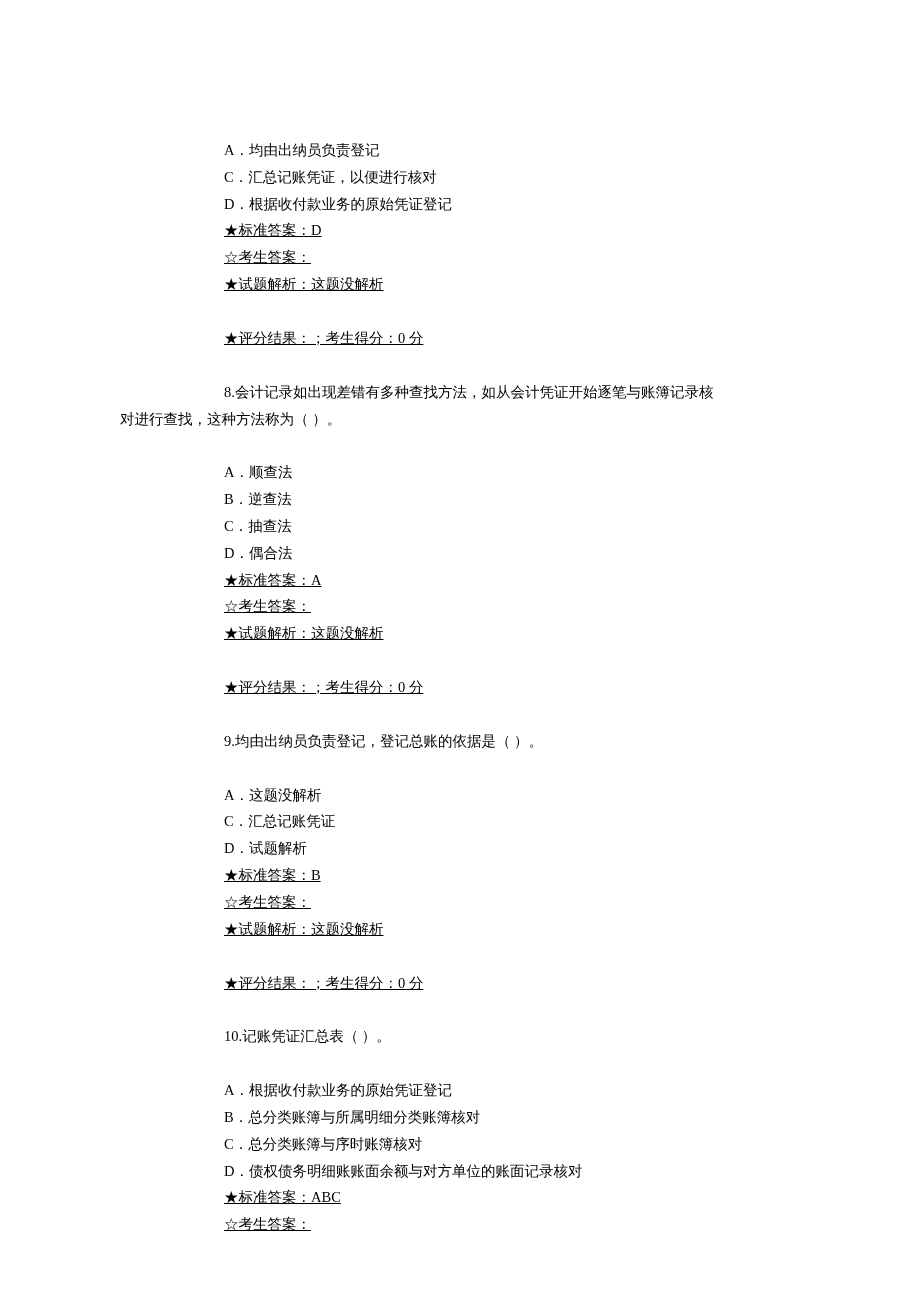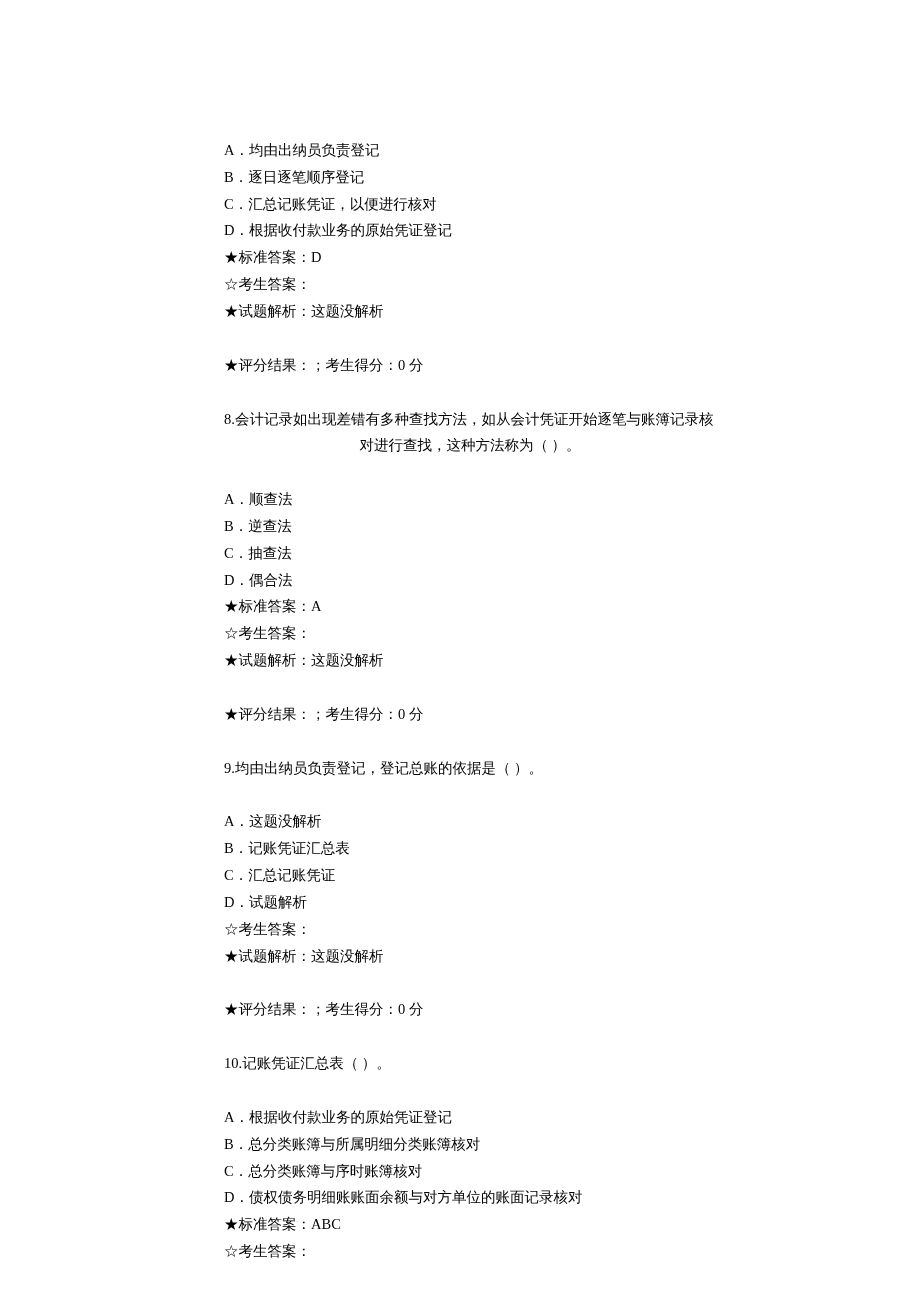--- a/index.html
+++ b/index.html
@@ -17,41 +17,40 @@
       height: 1302px;
       padding-top: 137px;
       padding-left: 120px;
       padding-right: 100px;
     }
     .options-block {
       padding-left: 104px;
     }
     .meta-block {
       padding-left: 104px;
+      text-decoration: underline;
     }
     .question-text {
       padding-left: 104px;
     }
     .line-outdent {
       padding-left: 0;
-      text-align: center;
     }
     .line {
       white-space: nowrap;
     }
     .spacer {
       height: 27px;
     }
   </style>
 </head>
 <body>
 
 <div class="options-block">
   <div class="line"><span>A．</span><span>均由出纳员负责登记</span></div>
-  <div class="line"><span>B．</span><span>逐日逐笔顺序登记</span></div>
   <div class="line"><span>C．</span><span>汇总记账凭证，以便进行核对</span></div>
   <div class="line"><span>D．</span><span>根据收付款业务的原始凭证登记</span></div>
 </div>
 <div class="meta-block">
   <div class="line"><span>★标准答案：</span><span>D</span></div>
   <div class="line"><span>☆考生答案：</span><span></span></div>
   <div class="line"><span>★试题解析：</span><span>这题没解析</span></div>
 </div>
 <div class="spacer"></div>
 <div class="meta-block">
@@ -78,25 +77,25 @@
 <div class="spacer"></div>
 <div class="meta-block">
   <div class="line"><span>★评分结果：</span><span>；考生得分：0 分</span></div>
 </div>
 <div class="spacer"></div>
 
 <div class="question-text line"><span>9.</span><span>均由出纳员负责登记，登记总账的依据是（ ）。</span></div>
 <div class="spacer"></div>
 <div class="options-block">
   <div class="line"><span>A．</span><span>这题没解析</span></div>
-  <div class="line"><span>B．</span><span>记账凭证汇总表</span></div>
   <div class="line"><span>C．</span><span>汇总记账凭证</span></div>
   <div class="line"><span>D．</span><span>试题解析</span></div>
 </div>
 <div class="meta-block">
+  <div class="line"><span>★标准答案：</span><span>B</span></div>
   <div class="line"><span>☆考生答案：</span><span></span></div>
   <div class="line"><span>★试题解析：</span><span>这题没解析</span></div>
 </div>
 <div class="spacer"></div>
 <div class="meta-block">
   <div class="line"><span>★评分结果：</span><span>；考生得分：0 分</span></div>
 </div>
 <div class="spacer"></div>
 
 <div class="question-text line"><span>10.</span><span>记账凭证汇总表（ ）。</span></div>

